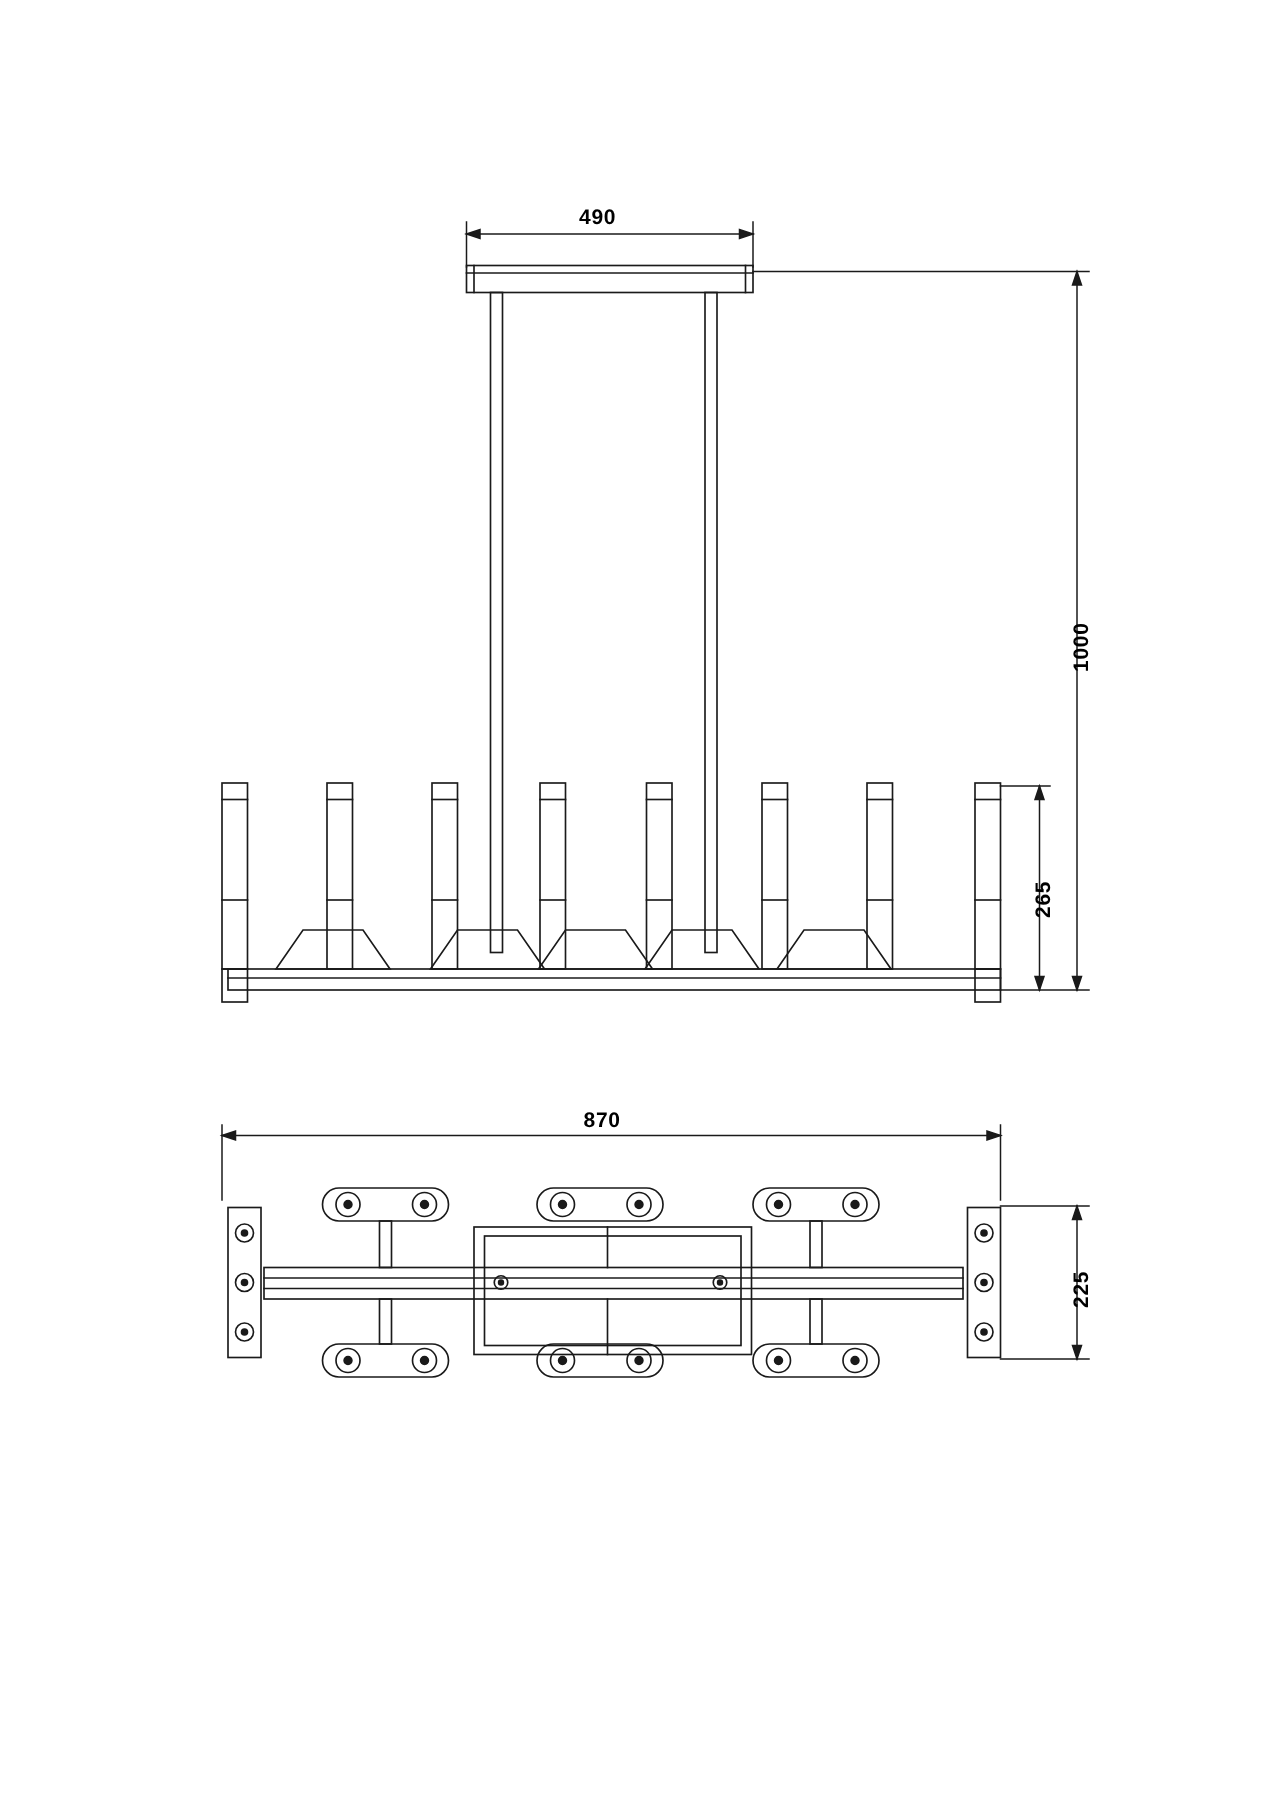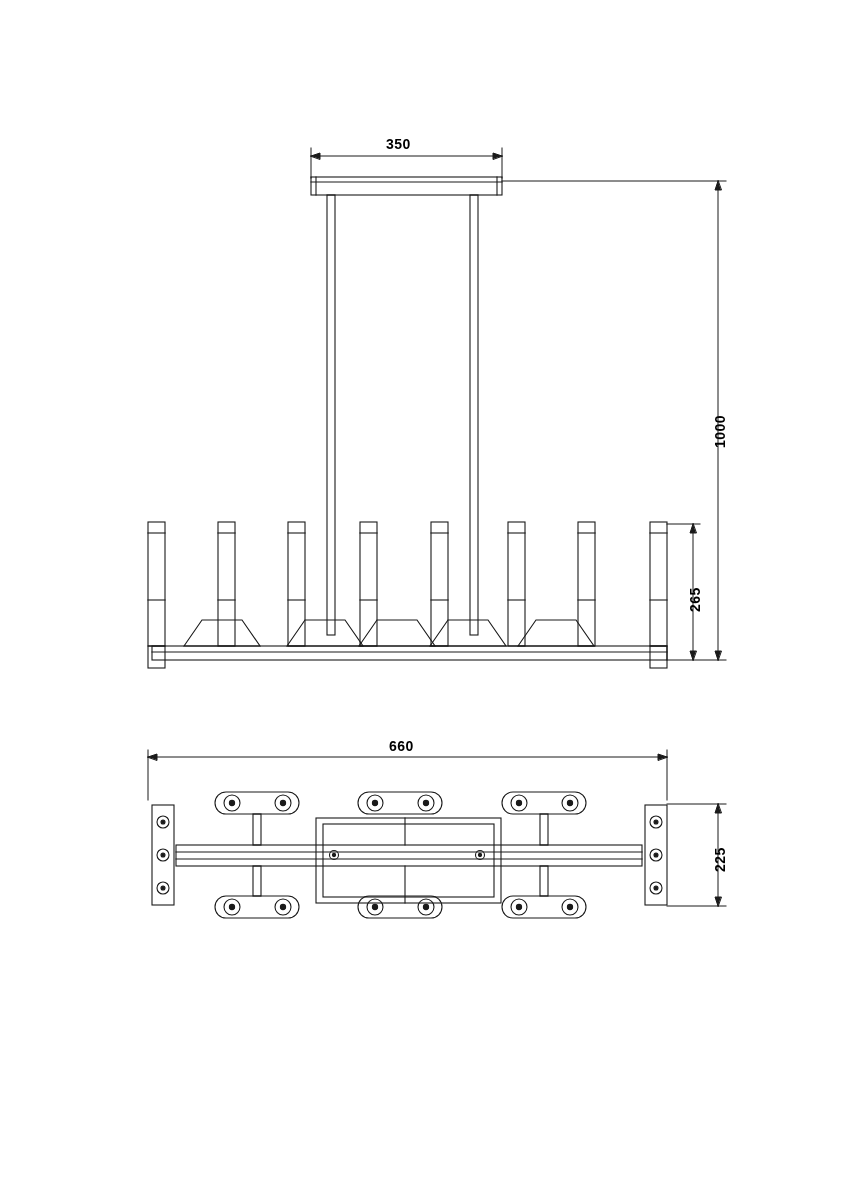--- a/index.html
+++ b/index.html
@@ -253,23 +253,23 @@
 
       <g stroke-width="1">
         <line x1="718" y1="804" x2="718" y2="906"></line>
         <path d="M718,804 l-3,9 l6,0 z" fill="#1a1a1a"></path>
         <path d="M718,906 l-3,-9 l6,0 z" fill="#1a1a1a"></path>
       </g>
 
     </g>
   </svg>
 
-  <div class="dim-label" style="left:386px; top:136px;">350</div>
+  <div class="dim-label" style="left:386px; top:136px;">490</div>
 
   <div class="dim-label vert" style="left:712px; top:448px;">1000</div>
 
   <div class="dim-label vert" style="left:687px; top:612px;">265</div>
 
-  <div class="dim-label" style="left:389px; top:738px;">660</div>
+  <div class="dim-label" style="left:389px; top:738px;">870</div>
 
   <div class="dim-label vert" style="left:712px; top:872px;">225</div>
 
 </div>
 
 </body></html>

